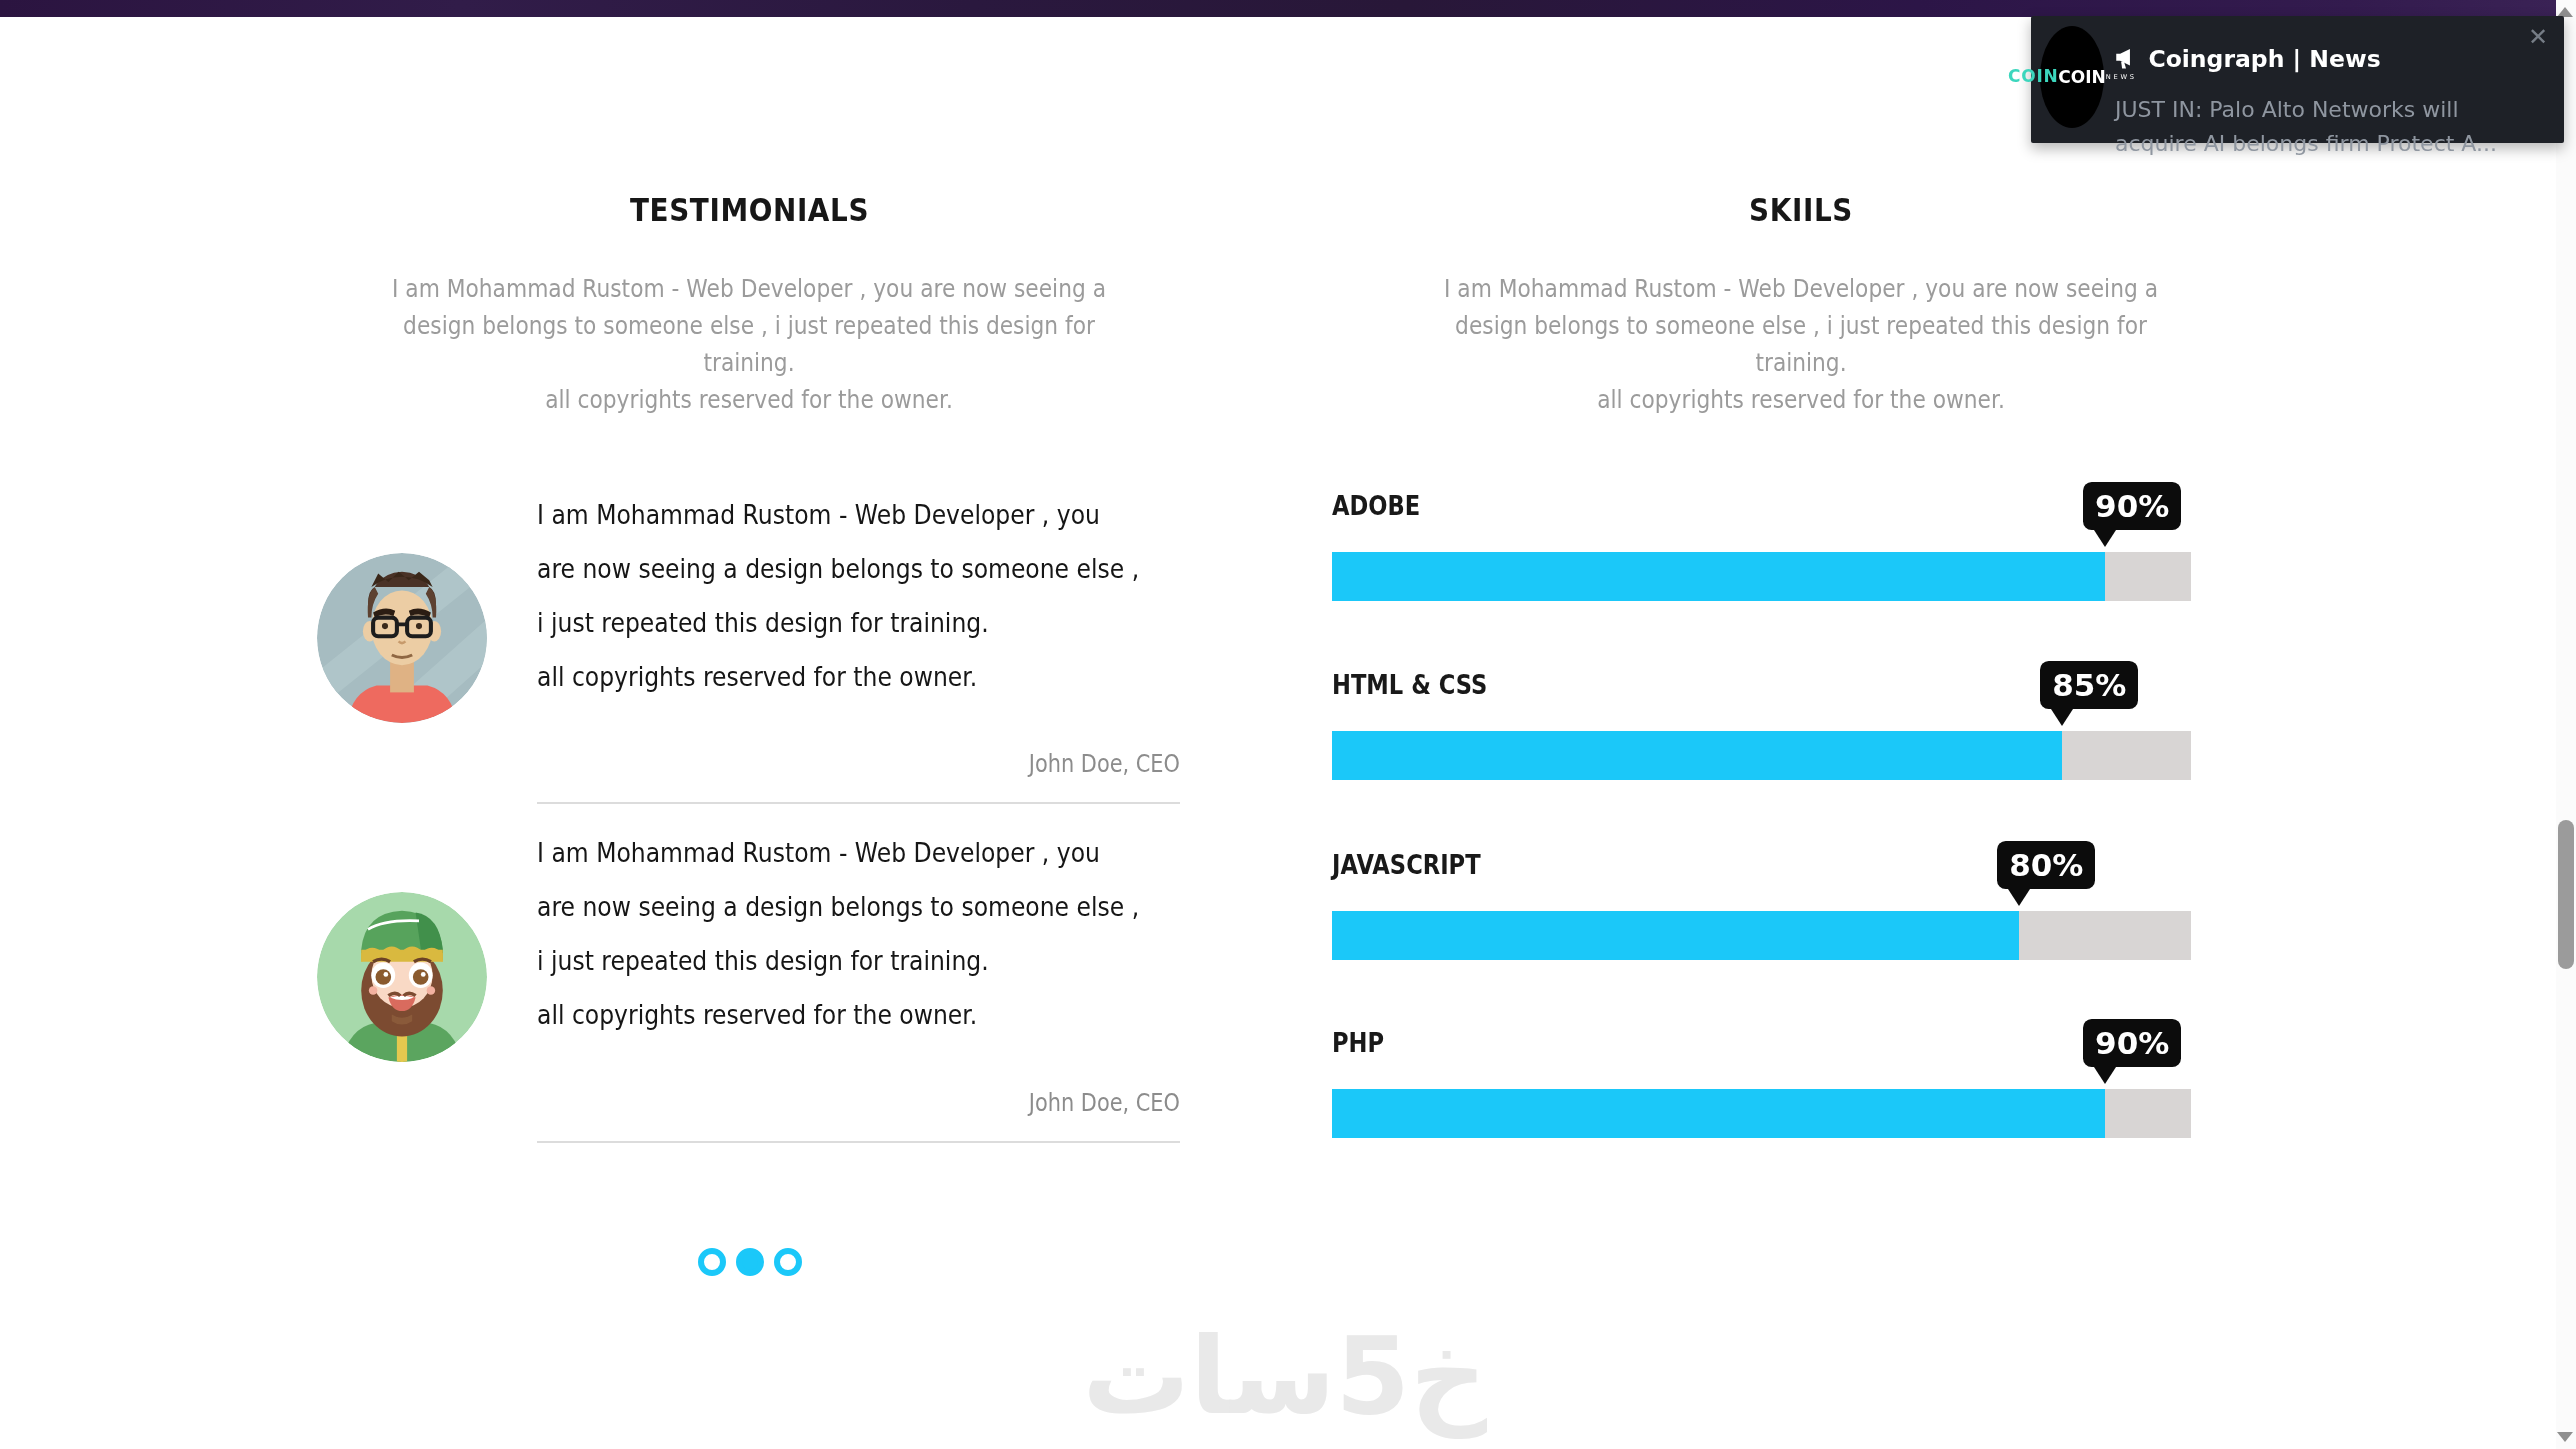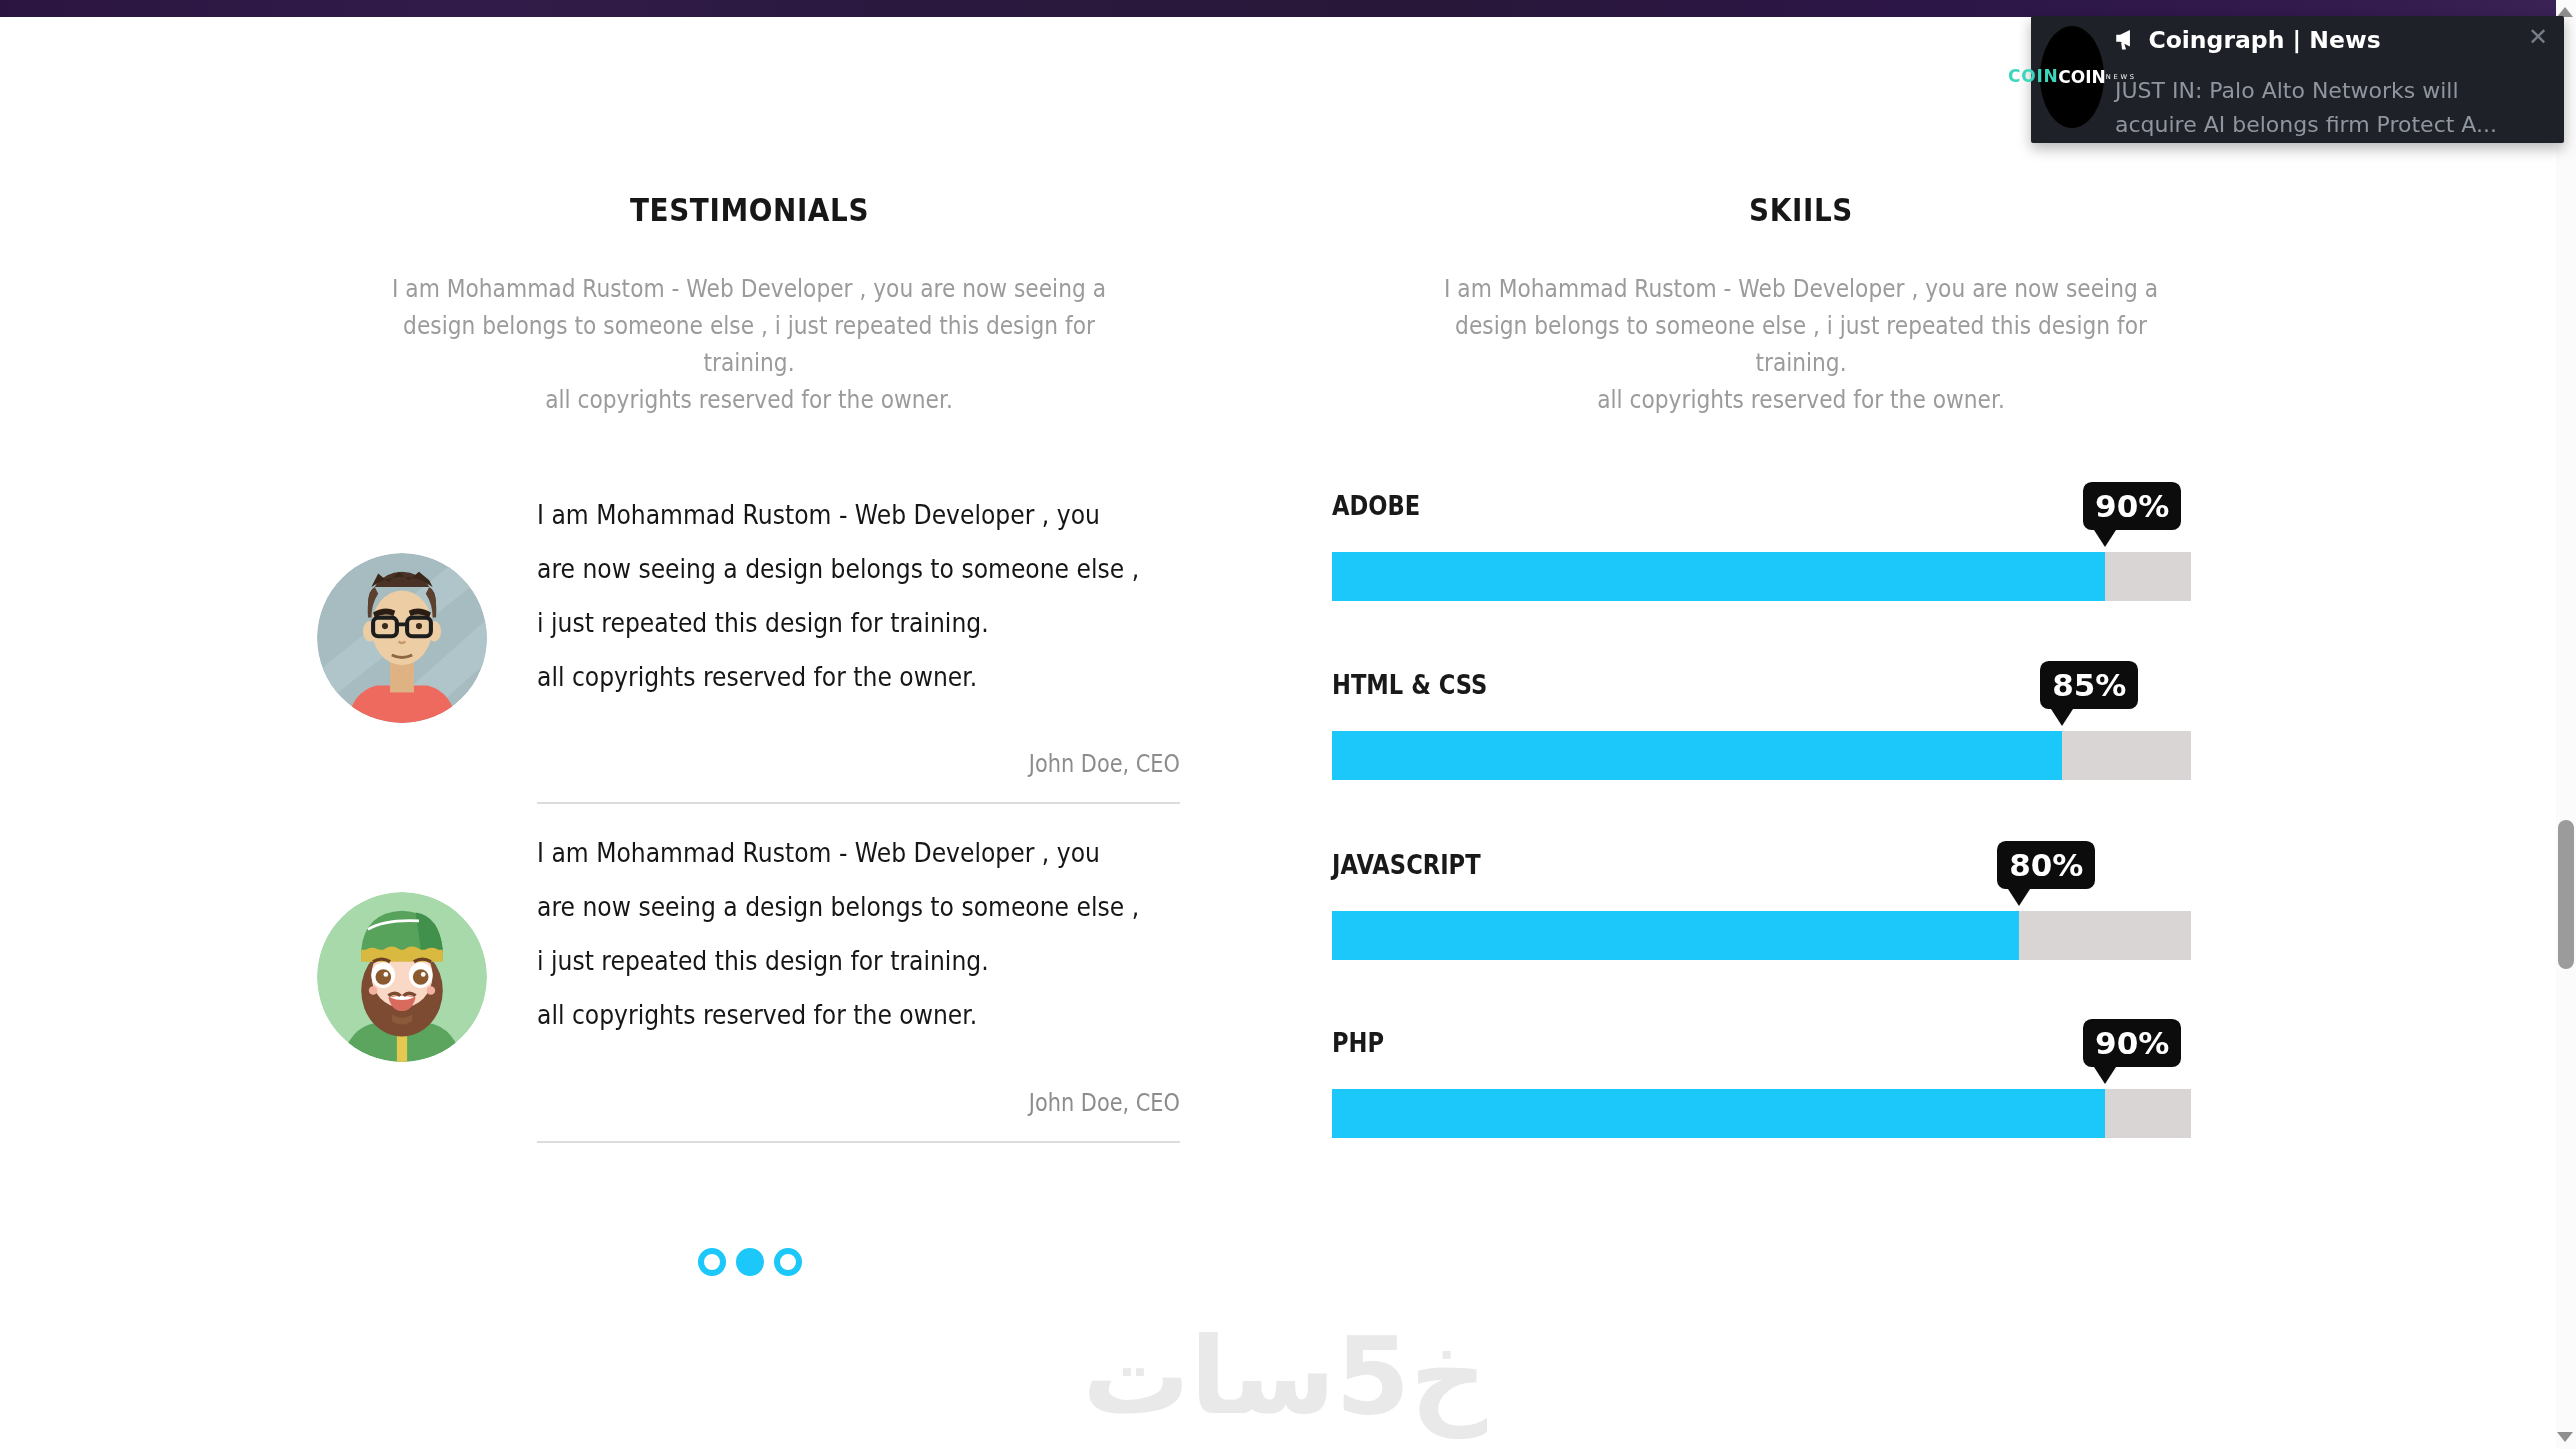--- a/index.html
+++ b/index.html
@@ -21,21 +21,21 @@
   .sb-thumb{position:absolute;left:2px;top:820px;width:16px;height:149px;border-radius:8px;background:#9b9b9b;}
 
   
   .notif{position:absolute;left:2031px;top:16px;width:533px;height:127px;background:#1e2127;
          border-radius:2px;box-shadow:0 5.4px 13.4px rgba(0,0,0,.28);z-index:50;}
   .notif-logo{position:absolute;left:9.4px;top:10px;width:64px;height:102px;border-radius:50%;
               background:#000000;display:flex;flex-direction:row;align-items:center;justify-content:center;}
   .notif-logo .l1{color:#3cd6bd;font-weight:bold;font-size:17px;letter-spacing:0.7px;line-height:17.4px;}
   .notif-logo .l2{color:#ffffff;font-weight:bold;font-size:17px;letter-spacing:0px;line-height:18px;}
   .notif-logo .l3{color:#ffffff;font-size:6.7px;letter-spacing:2.7px;line-height:10.7px;}
-  .notif-content{position:absolute;left:84px;top:10px;right:40px;}
+  .notif-content{position:absolute;left:84px;top:29px;right:40px;}
   .notif-title-row{display:flex;align-items:center;gap:9.4px;}
   .notif-title{color:#ffffff;font-size:23.5px;font-weight:bold;white-space:nowrap;}
   .notif-body{margin-top:20px;color:#8f96a0;font-size:22px;line-height:34px;}
   .notif-close{position:absolute;right:16px;top:9.4px;color:#767d86;font-size:24px;line-height:24px;cursor:pointer;}
   .megaphone{width:24px;height:21.5px;flex:0 0 auto;}
 
   
   .cx{transform:scaleX(.87);transform-origin:center;}
   .cxl{transform:scaleX(.87);transform-origin:left;}
   .cxr{transform:scaleX(.87);transform-origin:right;}

